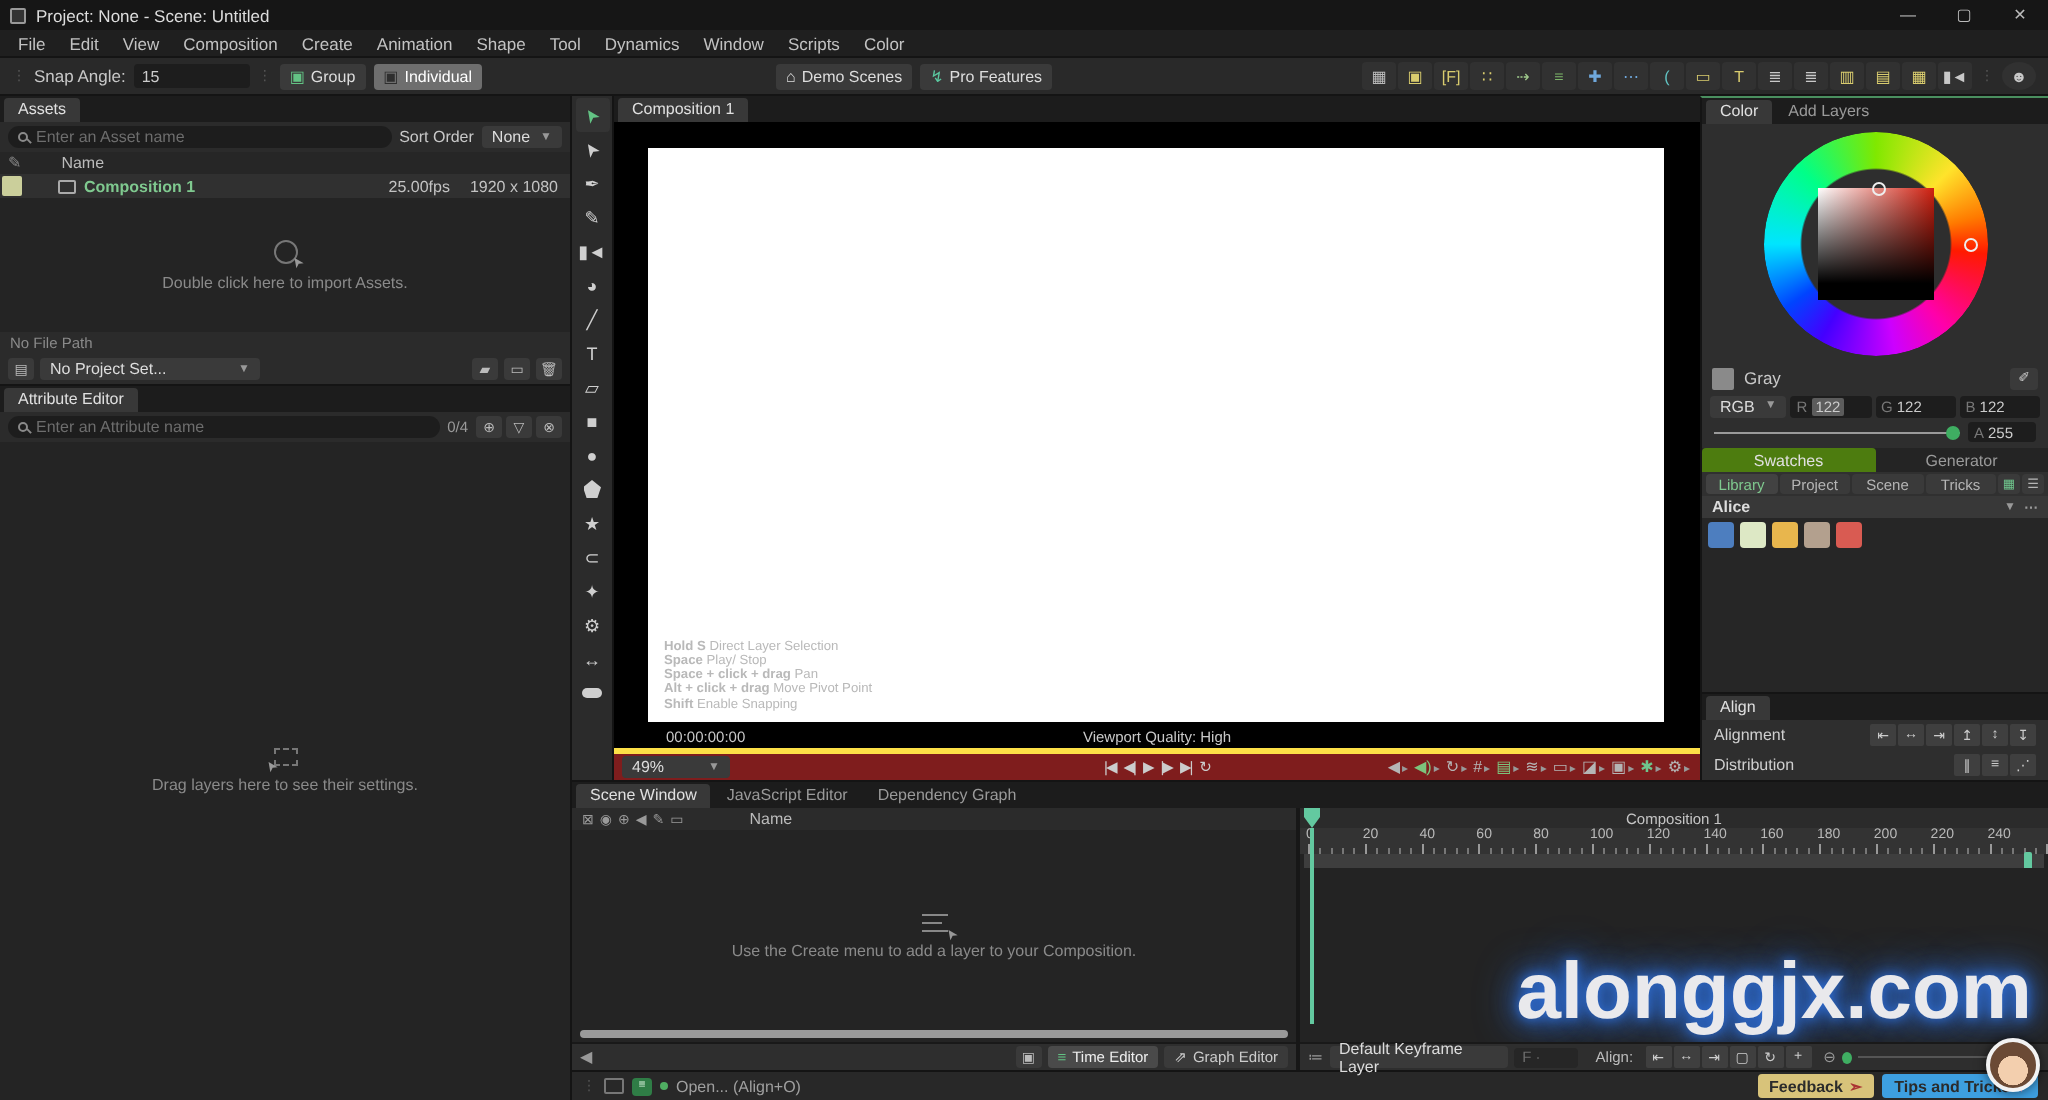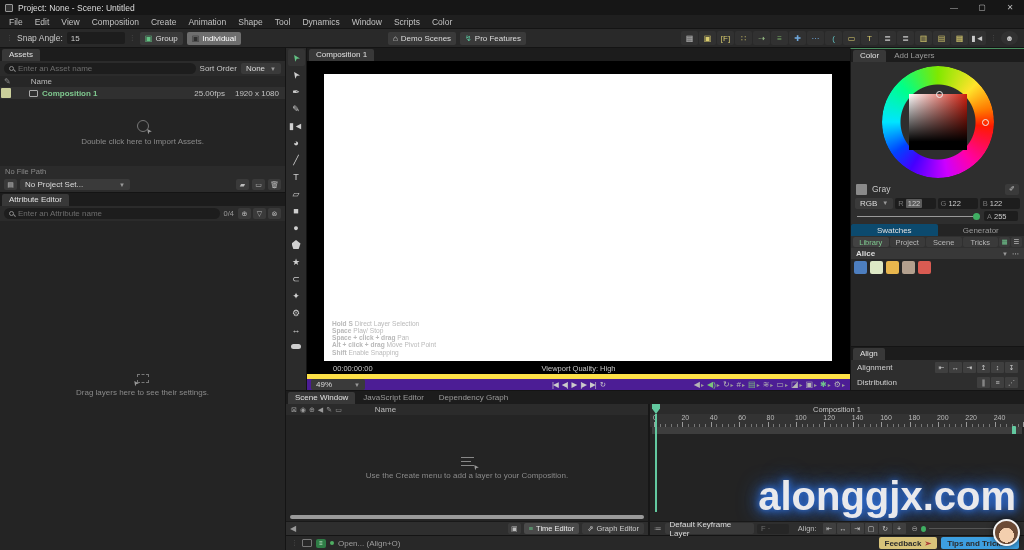--- a/index.html
+++ b/index.html
@@ -92,21 +92,21 @@
   .tool:nth-child(18) .tg{width:10px;height:5px;background:#cfcfcf;font-size:0;border-radius:3px;}
 
   
   .viewport{flex:1;display:flex;flex-direction:column;background:#000;min-width:0;}
   .vp-canvas{flex:1;position:relative;}
   .white-canvas{position:absolute;left:17px;top:13px;width:508px;height:287px;background:#fff;}
   .hotkeys{position:absolute;left:8px;bottom:5px;font-size:6.6px;line-height:7.3px;color:#b9b9b9;}
   .tc-row{height:12px;position:relative;display:flex;align-items:center;font-size:7.5px;color:#c9c9c9;}
   .timecode{margin-left:26px;}
   .quality{position:absolute;left:0;right:0;text-align:center;}
-  .vp-bar{height:16px;background:#4c1d95;border-top:5px solid #fde047;display:flex;
+  .vp-bar{height:16px;background:#7f1d1d;border-top:3px solid #fde047;display:flex;
           align-items:center;gap:2px;padding:0 4px;font-size:8px;}
   .play-group{position:absolute;left:0;right:0;display:flex;justify-content:center;gap:4px;pointer-events:none;}
   .pb{font-size:7.5px;color:#ccc;letter-spacing:-1px;pointer-events:auto;}
   .vp-icons{margin-left:auto;display:flex;align-items:center;gap:1px;}
   .vp-ic{display:flex;align-items:center;font-size:8px;padding:0 1px;}
   .vp-ic .chev{margin-left:1px;}
   .vp-bar-wrap{position:relative;}
 
   
   .right-panel{width:174px;background:#2e2e2e;border-left:1px solid #141414;border-top:1px solid #4a8f5f;
@@ -133,21 +133,21 @@
              gap:2px;padding:0 3px;font-size:7.5px;color:#ccc;}
   .rgb-lab{color:#777;}
   .rgb-field.sel .v{background:#5c5c5c;padding:0 2px;border-radius:1px;}
   .alpha-row{height:12px;display:flex;align-items:center;gap:4px;padding:0 6px;}
   .slider{flex:1;height:1px;background:#9a9a9a;position:relative;}
   .knob{position:absolute;right:0;top:-3px;width:7px;height:7px;border-radius:50%;background:#3fae62;}
   .a-field{width:34px;height:10px;background:#1d1d1d;border-radius:2px;display:flex;align-items:center;
            gap:2px;padding:0 3px;font-size:7.5px;color:#ccc;}
   .seg-tabs{height:12px;display:flex;background:#242424;margin-top:2px;}
   .seg{flex:1;display:flex;align-items:center;justify-content:center;font-size:8px;color:#9a9a9a;}
-  .seg.active{background:#0c4a6e;color:#e0e0e0;border-radius:2px 2px 0 0;}
+  .seg.active{background:#4d7c0f;color:#e0e0e0;border-radius:2px 2px 0 0;}
   .lib-row{height:12px;display:flex;align-items:center;gap:1px;padding:0 2px;background:#303030;}
   .lib-tab{flex:1;height:10px;display:flex;align-items:center;justify-content:center;gap:2px;
            background:#3a3a3a;border-radius:2px;font-size:7.5px;color:#b5b5b5;}
   .lib-tab:first-child{color:#7fc98f;background:#424242;}
   .lib-view{width:11px;height:10px;background:#3a3a3a;border-radius:2px;display:flex;align-items:center;
             justify-content:center;font-size:6.5px;color:#6fc48c;}
   .alice{flex:1;display:flex;flex-direction:column;min-height:0;}
   .alice-head{height:11px;background:#383838;display:flex;align-items:center;padding:0 5px;gap:4px;
               font-size:8px;color:#ddd;font-weight:bold;}
   .alice-body{flex:1;background:#262626;padding:2px 3px;display:flex;align-items:flex-start;gap:3px;}

